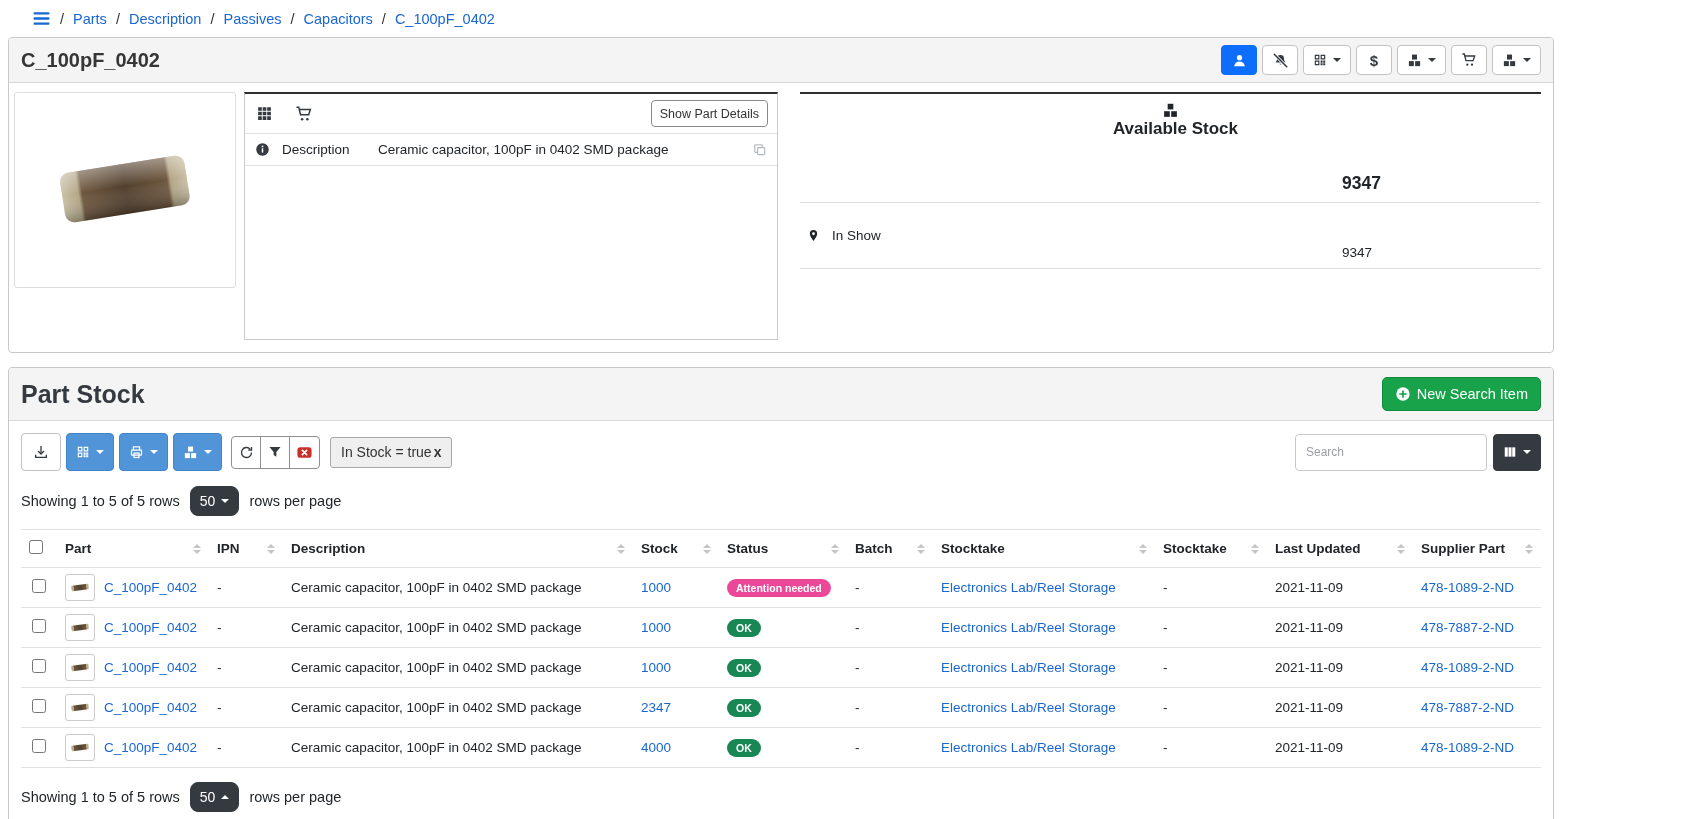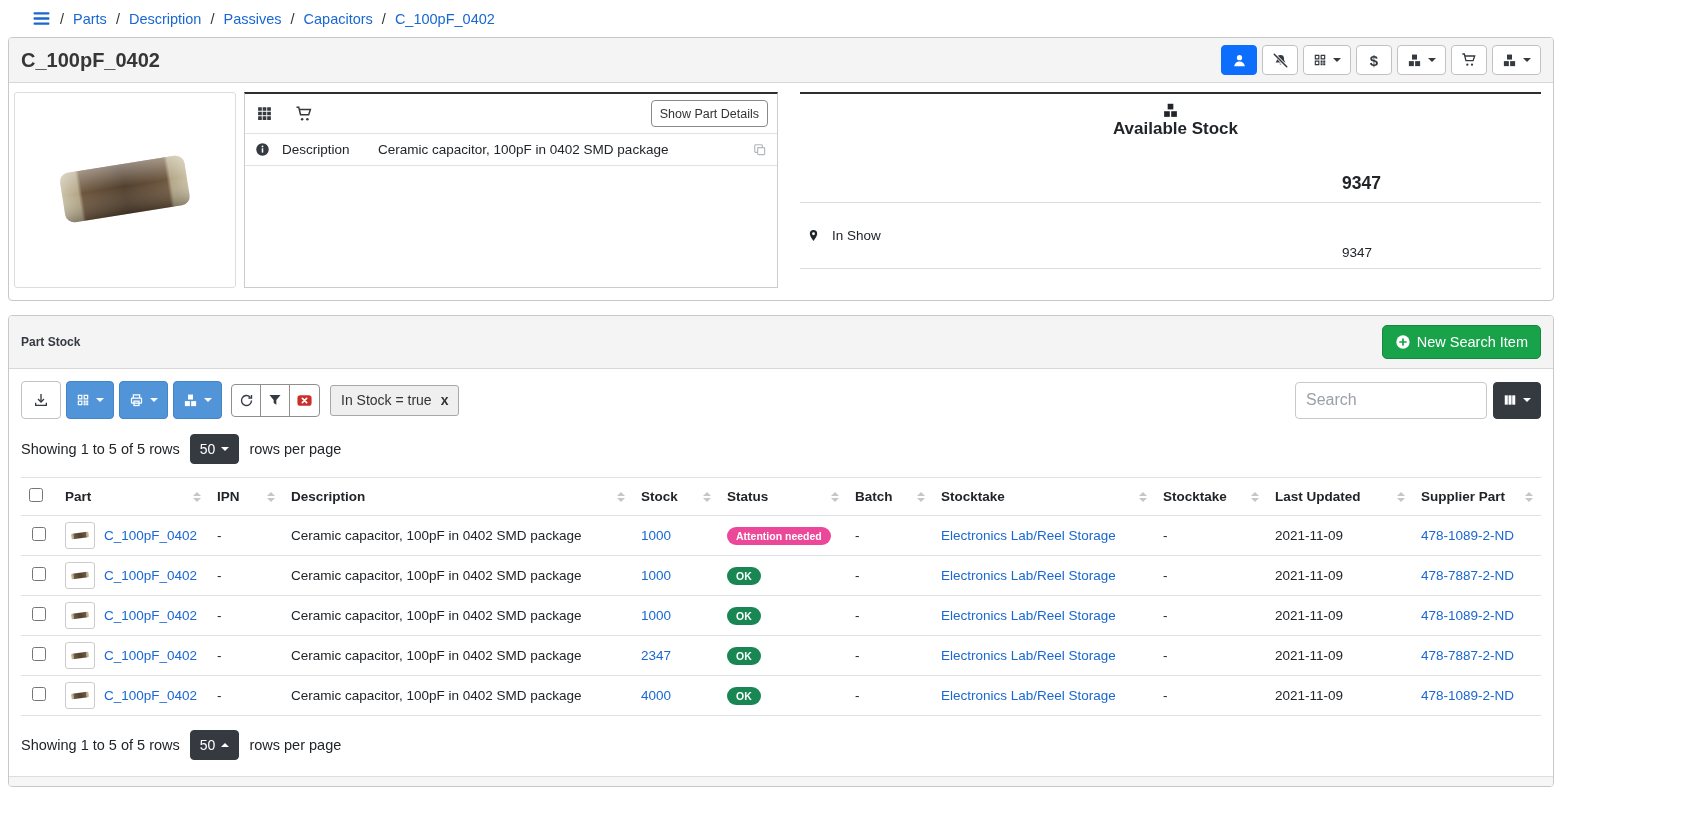--- a/index.html
+++ b/index.html
@@ -11,21 +11,21 @@
   .breadcrumb-bar { display: flex; align-items: center; gap: 9px; padding: 9px 14px 9px 32px; font-size: 14.5px; }
   .breadcrumb-bar .sep { color: #333; }
 
   .page { margin: 0 8px; width: 1546px; }
 
   
   .panel { border: 1px solid #c8c8c8; border-radius: 4px; background: #fff; margin-bottom: 14px; overflow: hidden; }
   .panel-heading { background: #f4f4f4; border-bottom: 1px solid #d8d8d8; padding: 7px 12px; display: flex; align-items: center; min-height: 38px; }
   .panel-footer { height: 10px; background: #f6f6f6; border-top: 1px solid #ddd; }
   .page-title { font-size: 20px; font-weight: bold; color: #363636; }
-  .section-title { font-size: 12px; font-weight: bold; color: #343a40; }
+  .section-title { font-size: 25px; font-weight: bold; color: #343a40; }
 
   
   .btn { display: inline-flex; align-items: center; justify-content: center; gap: 6px;
          border: 1px solid #c2c2c2; background: #fff; color: #343a40; border-radius: 4px;
          height: 30px; min-width: 36px; padding: 0 9px; font-size: 14px; cursor: pointer; font-family: inherit; }
   .btn-solid-blue { background: #0d6efd; border-color: #0d6efd; color: #fff; }
   .btn-toolbar-blue { background: #5294d8; border-color: #4385c9; color: #fff; height: 38px; min-width: 46px; }
   .btn-dark { background: #343a40; border-color: #343a40; color: #fff; }
   .btn-success { background: #18a34b; border-color: #128a3e; color: #fff; height: 34px; padding: 0 12px; font-size: 14.5px; font-weight: 500; border-radius: 5px; }
   .btn-outline-sm { height: 33px; min-width: 30px; padding: 0 6px; border-color: #8f8f8f; }
@@ -34,50 +34,50 @@
   .btn-group .btn:first-child { border-radius: 4px 0 0 4px; margin-left: 0; }
   .btn-group .btn:last-child { border-radius: 0 4px 4px 0; }
   .caret { width: 0; height: 0; border-left: 4px solid transparent; border-right: 4px solid transparent; border-top: 4.5px solid currentColor; display: inline-block; }
   .caret-up { border-top: none; border-bottom: 4.5px solid currentColor; }
   .header-actions { margin-left: auto; display: flex; gap: 5px; }
   .dollar-glyph { font-weight: bold; font-size: 15px; }
 
   
   .part-details { display: flex; align-items: flex-start; padding: 9px 12px 12px 5px; }
   .part-image-box { width: 222px; height: 196px; border: 1px solid #ddd; border-radius: 3px; display: flex; align-items: center; justify-content: center; background: #fff; }
-  .mid-box { width: 534px; height: 196px; margin-left: 8px; border: 1px solid #ccc; border-top: 2px solid #2f2f2f; }
+  .mid-box { width: 534px; height: 248px; margin-left: 8px; border: 1px solid #ccc; border-top: 2px solid #2f2f2f; }
   .mid-toolbar { display: flex; align-items: center; gap: 18px; padding: 6px 9px; border-bottom: 1px solid #e2e2e2; color: #343a40; }
   .mid-toolbar .iconbtn { background: none; border: none; cursor: pointer; color: #343a40; display: inline-flex; padding: 2px; }
   .btn-show-details { margin-left: auto; height: 27px; font-size: 12.5px; padding: 0 8px; border-color: #8a8a8a; border-radius: 4px; color: #333; }
   .detail-row { display: flex; align-items: center; padding: 8px 10px; border-bottom: 1px solid #e2e2e2; font-size: 13.5px; color: #212529; }
   .detail-row .dlabel { width: 96px; margin-left: 12px; }
   .detail-row .dvalue { flex: 1; }
   .copy-wrap { color: #b3b8bd; display: inline-flex; }
 
   .stock-summary { flex: 1; margin-left: 22px; border-top: 2px solid #2f2f2f; }
   .summary-header { display: flex; align-items: center; padding: 8px 4px; border-bottom: 1px solid #ddd; color: #212529; flex-direction: column; }
   .summary-header .slabel { margin-left: 10px; font-size: 17px; font-weight: bold; }
   .sum-val { width: 195px; margin-left: auto; margin-top: 34px; }
   .summary-header .sum-val { font-size: 17.5px; font-weight: bold; }
   .summary-row { display: flex; align-items: center; padding: 8px 4px 8px 7px; border-bottom: 1px solid #ddd; font-size: 13.5px; }
   .summary-row .slabel { margin-left: 12px; }
 
   
   .stock-body { padding: 12px; }
   .table-toolbar { display: flex; align-items: center; gap: 5px; margin-bottom: 15px; }
-  .chip { display: inline-flex; align-items: center; gap: 9px; height: 31px; padding: 0 10px; margin-left: 5px;
+  .chip { display: inline-flex; align-items: center; gap: 2px; height: 31px; padding: 0 10px; margin-left: 5px;
           border: 1px solid #a8a8a8; background: #efefef; border-radius: 3px; font-size: 14px; color: #333; }
   .chip .chip-x { font-weight: bold; cursor: pointer; }
   .toolbar-right { margin-left: auto; display: flex; gap: 6px; }
-  .search-input { width: 192px; height: 37px; border: 1px solid #c9c9c9; border-radius: 4px; padding: 0 10px; font-size: 16px; font-family: inherit; color: #333; }
+  .search-input { width: 192px; height: 37px; border: 1px solid #c9c9c9; border-radius: 4px; padding: 0 10px; font-size: 12px; font-family: inherit; color: #333; }
   .search-input::placeholder { color: #9aa0a6; }
   .btn-columns { height: 37px; min-width: 48px; }
 
   .pagination-row { display: flex; align-items: center; gap: 10px; margin-bottom: 13px; font-size: 14.5px; color: #212529; }
-  .btn-pagesize { height: 30px; min-width: 46px; padding: 0 9px; }
+  .btn-pagesize { height: 30px; min-width: 46px; padding: 0 9px; border-radius: 8px; }
 
   
   table.stock-table { width: 100%; border-collapse: collapse; font-size: 13.5px; margin-bottom: 14px; }
   .stock-table th { text-align: left; font-weight: bold; padding: 10px 8px; border-top: 1px solid #dee2e6; border-bottom: 1px solid #dee2e6; color: #212529; }
   .stock-table td { padding: 6px 8px; border-bottom: 1px solid #dee2e6; vertical-align: middle; }
   .th-inner { display: flex; align-items: center; justify-content: space-between; }
   .sort { display: inline-flex; flex-direction: column; gap: 2px; margin-left: 6px; cursor: pointer; }
   .sort i { display: block; width: 0; height: 0; border-left: 4px solid transparent; border-right: 4px solid transparent; }
   .sort .s-up { border-bottom: 4px solid #c6c6c6; }
   .sort .s-down { border-top: 4px solid #c6c6c6; }

